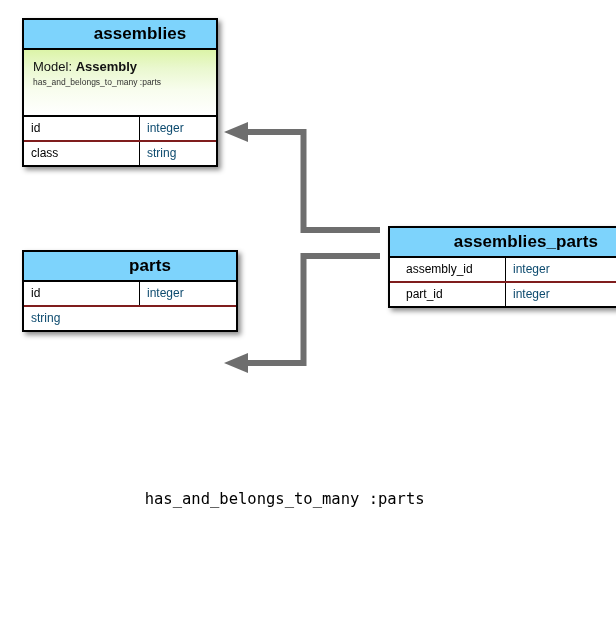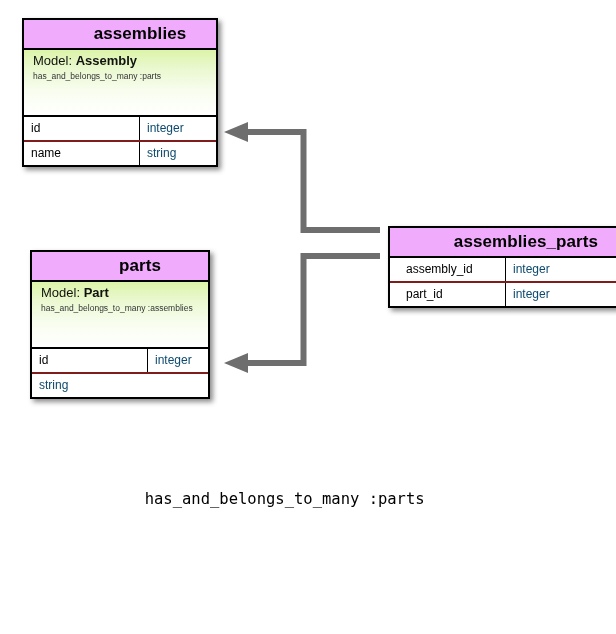--- a/index.html
+++ b/index.html
@@ -41,29 +41,29 @@
   }
 
   .entity-title {
     box-sizing: border-box;
     height: 30px;
     line-height: 28px;
     text-align: center;
     font-weight: bold;
     font-size: 17px;
     color: #000000;
-    background: #f0abfc;
+    background: #7dd3fc;
     border-bottom: 2px solid #000000;
     letter-spacing: 0.1px;
     padding-left: 40px;
   }
 
   .entity-note {
     box-sizing: border-box;
-    padding: 3px 9px 0 9px;
+    padding: 9px 9px 0 9px;
     background: linear-gradient(to bottom, #dcf4a8 0%, #eaf8cf 28%, #f8fdee 62%, #ffffff 100%);
     border-bottom: 2px solid #000000;
   }
 
   .note-model {
     font-size: 13px;
     color: #111111;
     line-height: 15px;
     white-space: nowrap;
   }
@@ -112,22 +112,21 @@
   #tbl-assemblies {
     left: 22px;
     top: 18px;
     width: 196px;
   }
   #tbl-assemblies .entity-note { height: 67px; }
 
   #tbl-parts {
     left: 22px;
     top: 250px;
-    width: 180px;
-    margin-left: 8px;
+    width: 216px;
   }
   #tbl-parts .entity-note { height: 67px; }
 
   #tbl-join {
     left: 388px;
     top: 187px;
     width: 236px;
     margin-top: 39px;
   }
   #tbl-join .attr-name { flex: 0 0 116px; padding-left: 16px; }
@@ -170,34 +169,27 @@
         <span>Model:</span>
         <b>Assembly</b>
       </div>
       <div class="note-assoc">has_and_belongs_to_many :parts</div>
     </div>
     <div class="attr-row">
       <div class="attr-name">id</div>
       <div class="attr-type">integer</div>
     </div>
     <div class="attr-row">
-      <div class="attr-name">name</div>
+      <div class="attr-name">class</div>
       <div class="attr-type">string</div>
     </div>
   </div>
 
   <div class="entity" id="tbl-parts">
     <div class="entity-title">parts</div>
-    <div class="entity-note">
-      <div class="note-model">
-        <span>Model:</span>
-        <b>Part</b>
-      </div>
-      <div class="note-assoc">has_and_belongs_to_many :assemblies</div>
-    </div>
     <div class="attr-row">
       <div class="attr-name">id</div>
       <div class="attr-type">integer</div>
     </div>
     <div class="attr-row">
       <div class="attr-type">string</div>
     </div>
   </div>
 
   <div class="entity" id="tbl-join">

